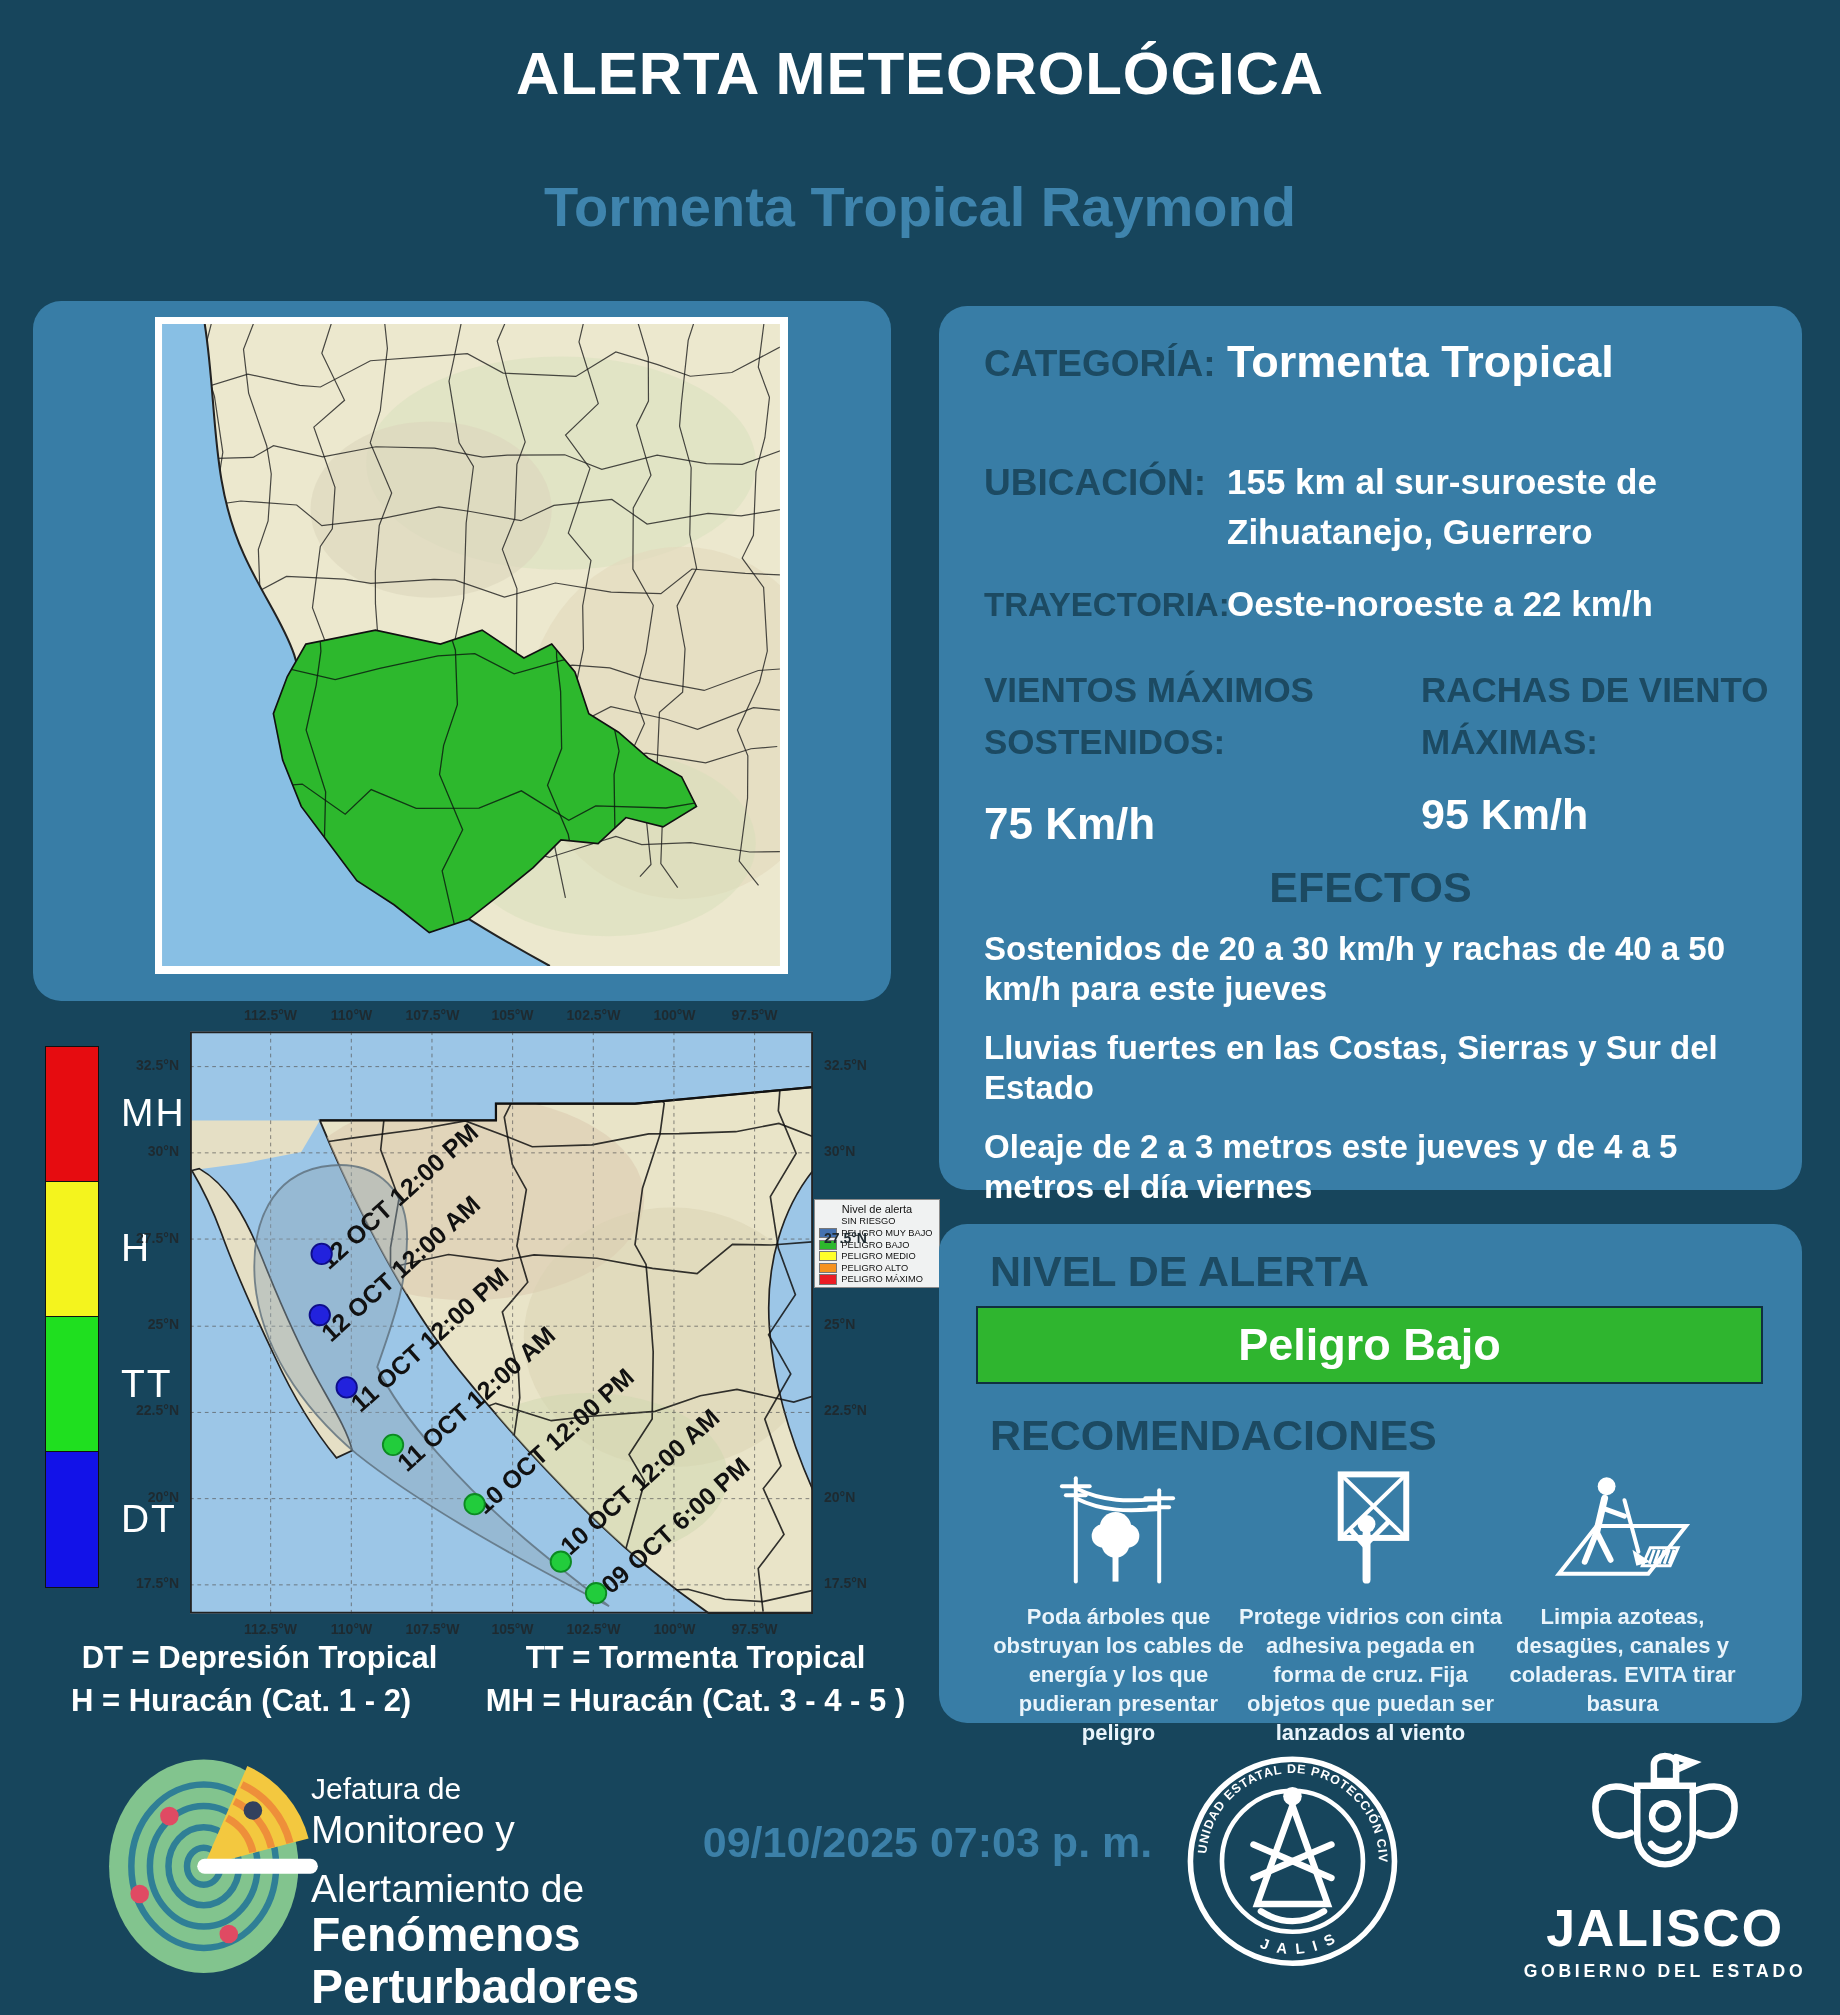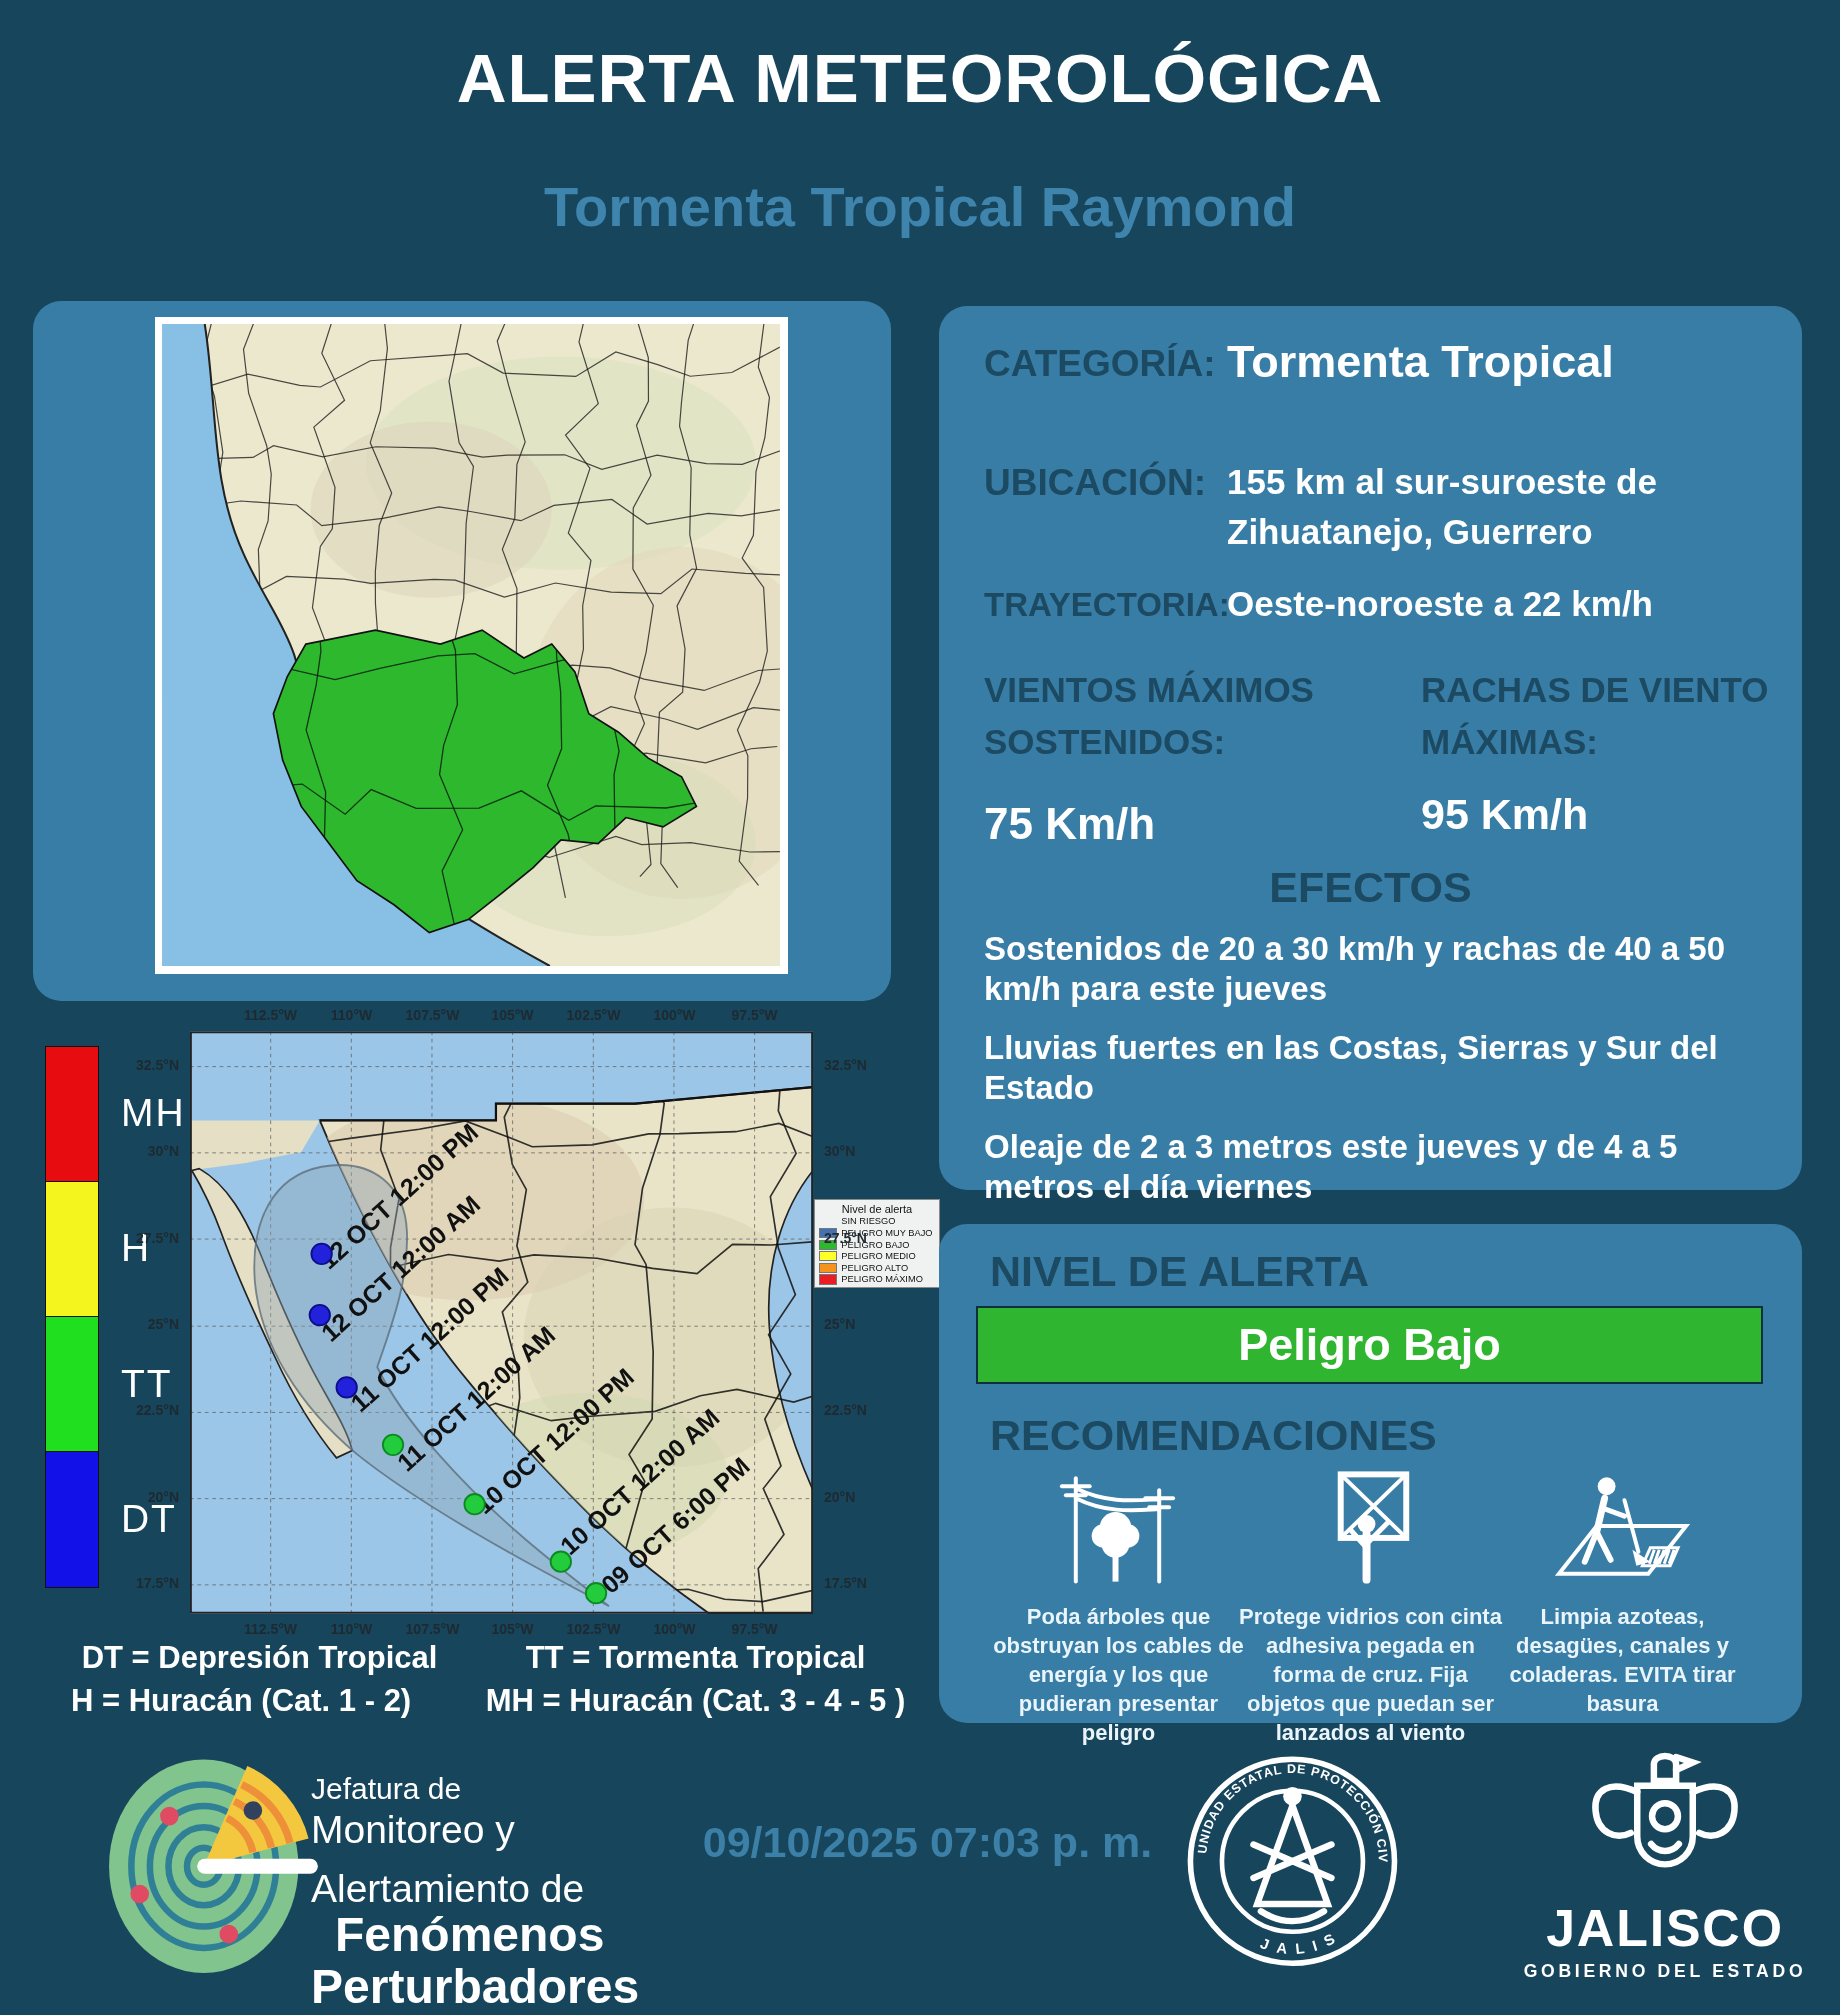--- a/index.html
+++ b/index.html
@@ -28,21 +28,21 @@
   .greenbar{position:absolute;left:37px;top:82px;width:783px;height:74px;
       border:2.8px solid #10303f;display:flex;align-items:center;justify-content:center;
       color:#fff;font-weight:800;font-size:45px;}
   svg{display:block;}
 </style>
 </head>
 <body>
 
 <div class="page">
 
-  <div class="abs ttl" style="left:0;top:39px;width:100%;font-size:69px;">ALERTA METEOROLÓGICA</div>
+  <div class="abs ttl" style="left:0;top:39px;width:100%;font-size:60px;">ALERTA METEOROLÓGICA</div>
   <div class="abs sub" style="left:0;top:174px;width:100%;font-size:56px;">Tormenta Tropical Raymond</div>
 
   <div class="panel" style="left:33px;top:301px;width:858px;height:700px;">
     <div class="abs" style="left:122px;top:16px;width:633px;height:657px;background:#fff;">
       <svg class="abs" style="left:7.4px;top:7.4px;" width="618" height="642" viewBox="0 0 666 692">
         <defs>
           <clipPath id="jalLand">
             <path d="M46,0 L666,0 L666,692 L418,692 C356,658 288,618 228,568 C168,518 143,468 148,420 C158,352 118,315 88,248 C52,170 60,90 46,0 Z"></path>
           </clipPath>
           <clipPath id="jalGreenClip">
@@ -350,21 +350,21 @@
     <circle cx="78" cy="68" r="10" fill="#e04a63"></circle>
     <circle cx="46" cy="152" r="10" fill="#e04a63"></circle>
     <circle cx="142" cy="195" r="10" fill="#e04a63"></circle>
     <circle cx="168" cy="62" r="10" fill="#32415e"></circle>
   </svg>
 
   <div class="abs" style="left:311px;top:1774px;">
     <div class="org-line" style="font-size:30px;font-weight:400;">Jefatura de</div>
     <div class="org-line" style="font-size:39px;font-weight:400;margin-top:5.6px;">Monitoreo y</div>
     <div class="org-line" style="font-size:39px;font-weight:400;margin-top:20px;">Alertamiento de</div>
-    <div class="org-line" style="font-size:48px;font-weight:800;margin-top:3.7px;margin-left:24px;">Fenómenos</div>
+    <div class="org-line" style="font-size:48px;font-weight:800;margin-top:3.7px;">Fenómenos</div>
     <div class="org-line" style="font-size:48px;font-weight:800;margin-top:3.7px;">Perturbadores</div>
   </div>
 
   <div class="abs datetime" style="left:649px;top:1818px;width:557px;">09/10/2025 07:03 p. m.</div>
 
   <svg class="abs" style="left:1183px;top:1748px;" width="218" height="232" viewBox="0 0 235 250">
     <defs>
       <path id="sealTopArc" d="M25,120 A93,93 0 1 1 211,120"></path>
       <path id="sealBotArc" d="M58,200 A93,93 0 0 0 178,200"></path>
     </defs>

